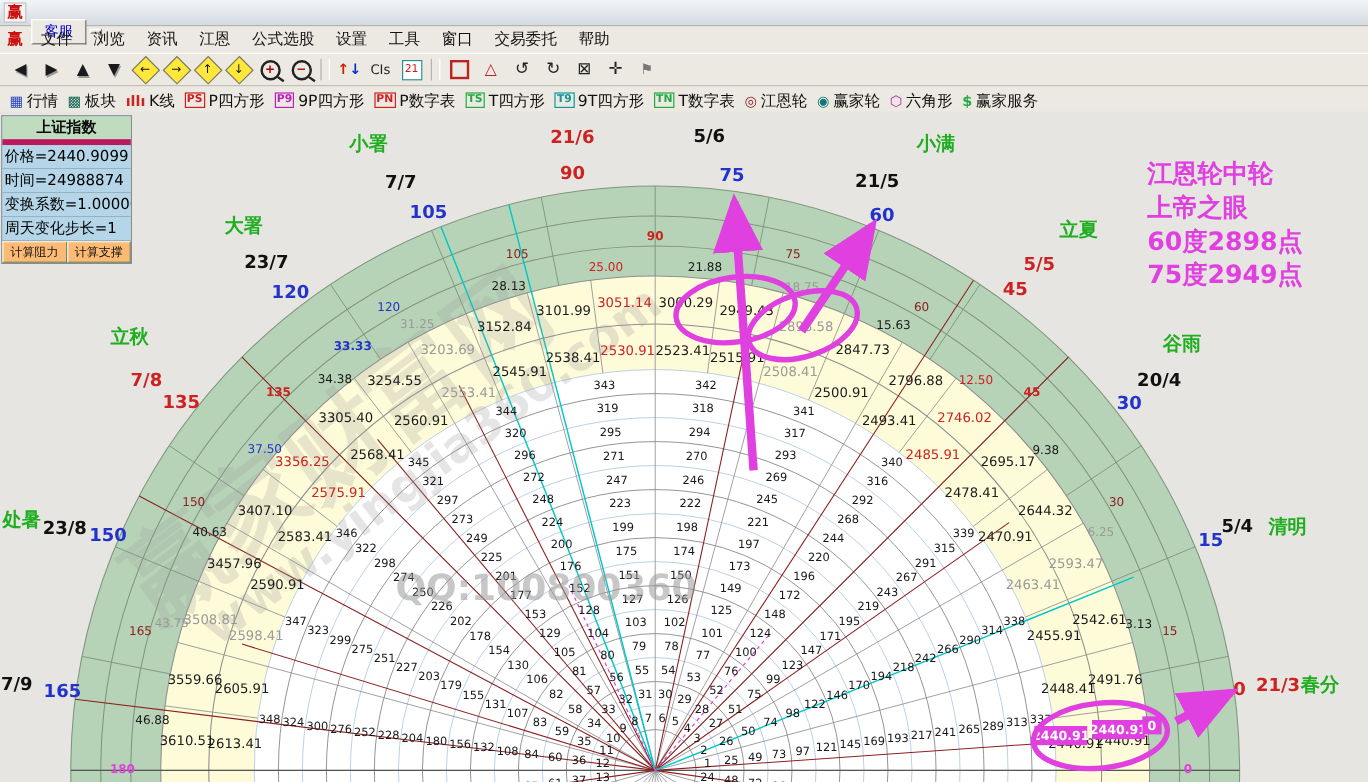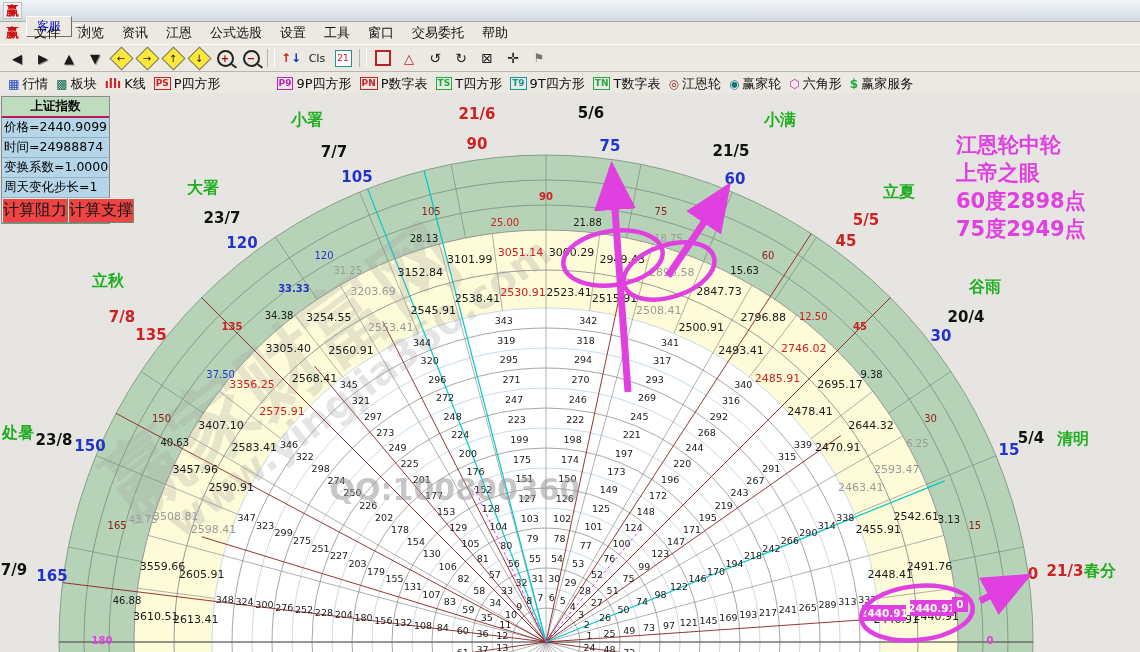--- a/index.html
+++ b/index.html
@@ -46,26 +46,26 @@
   .toolbar2{height:23px;display:flex;align-items:center;background:#ece9e2;
     border-bottom:1px solid #b9b5ac;padding-left:4px;font-size:13px;color:#111;}
   .t2{display:flex;align-items:center;margin:0 4px;cursor:pointer;white-space:nowrap;}
   .t2 .ic{margin-right:3px;font-size:12px;font-weight:bold;}
   .t2 .bx{display:inline-block;border:1px solid;font-size:9px;font-weight:bold;
     padding:0 1px;line-height:11px;margin-right:3px;}
   
   .panel{position:absolute;top:96px;left:1px;width:107px;z-index:6;font-size:12.5px;
     border:1px solid #8a8a8a;background:#b5d6e8;}
   .panel .hd{background:#bfdcbf;color:#0a0a0a;text-align:center;padding:1px 0;
-    border-bottom:2px solid #be185d;font-weight:bold;}
+    border-bottom:5px solid #be185d;font-weight:bold;}
   .panel .row{background:#b5d6e8;color:#000000;padding:1px 2px;border-bottom:1px solid #9ab2c0;
     white-space:nowrap;overflow:hidden;}
   .panel .btns{display:flex;}
-  .panel .pbtn{flex:1;background:#ef4444;border:1px solid;border-color:#e8f6e8 #6d8a6d #6d8a6d #e8f6e8;
-    color:#111;text-align:center;padding:1px 0;cursor:pointer;white-space:nowrap;font-size:16px;}
+  .panel .pbtn{flex:1;background:#fdba74;border:1px solid;border-color:#e8f6e8 #6d8a6d #6d8a6d #e8f6e8;
+    color:#111;text-align:center;padding:1px 0;cursor:pointer;white-space:nowrap;font-size:10px;}
   
   .chart{position:absolute;top:93px;left:0;width:1140px;height:559px;background:#e7e5e1;}
   svg{font-family:"DejaVu Sans",sans-serif;}
 </style>
 </head>
 <body>
 
 <div class="win">
 
   <div class="titlebar">
@@ -163,21 +163,21 @@
       </div>
       <div class="t2">
         <span class="ic" style="color: rgb(204, 34, 34);">ıllı</span>
         <span>K线</span>
       </div>
       <div class="t2">
         <span class="bx" style="color: rgb(204, 34, 34); border-color: rgb(204, 34, 34);">PS</span>
         <span>P四方形</span>
       </div>
       <div class="t2">
-        <span class="bx" style="color: rgb(187, 34, 187); border-color: rgb(187, 34, 187); margin-left: 48px;">P9</span>
+        <span class="bx" style="color: rgb(187, 34, 187); border-color: rgb(187, 34, 187);">P9</span>
         <span>9P四方形</span>
       </div>
       <div class="t2">
         <span class="bx" style="color: rgb(204, 34, 34); border-color: rgb(204, 34, 34);">PN</span>
         <span>P数字表</span>
       </div>
       <div class="t2">
         <span class="bx" style="color: rgb(34, 170, 68); border-color: rgb(34, 170, 68);">TS</span>
         <span>T四方形</span>
       </div>

